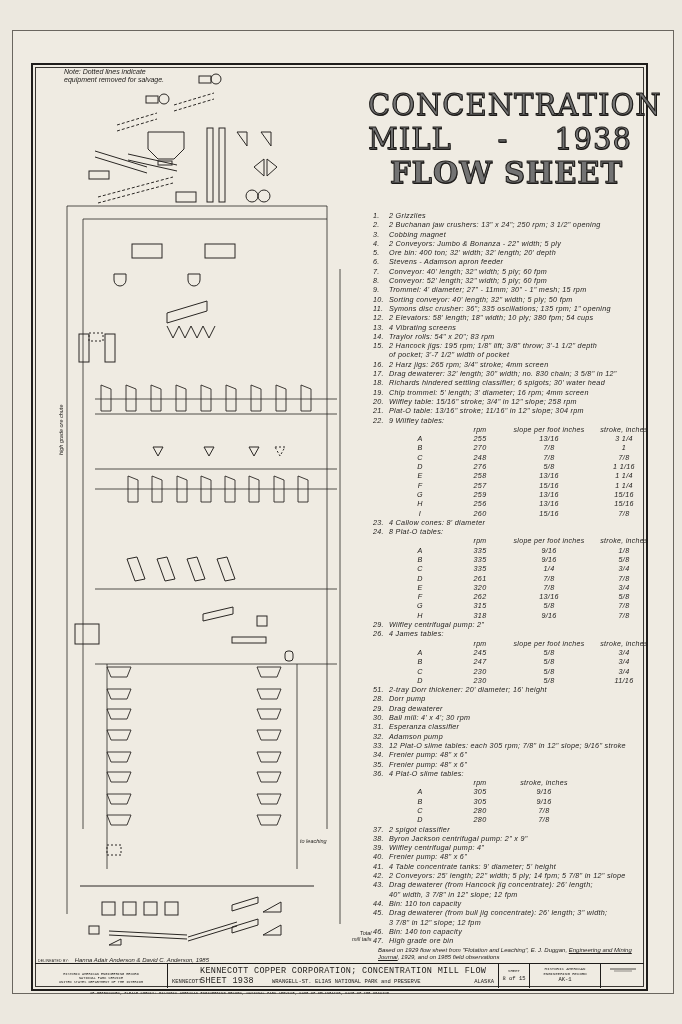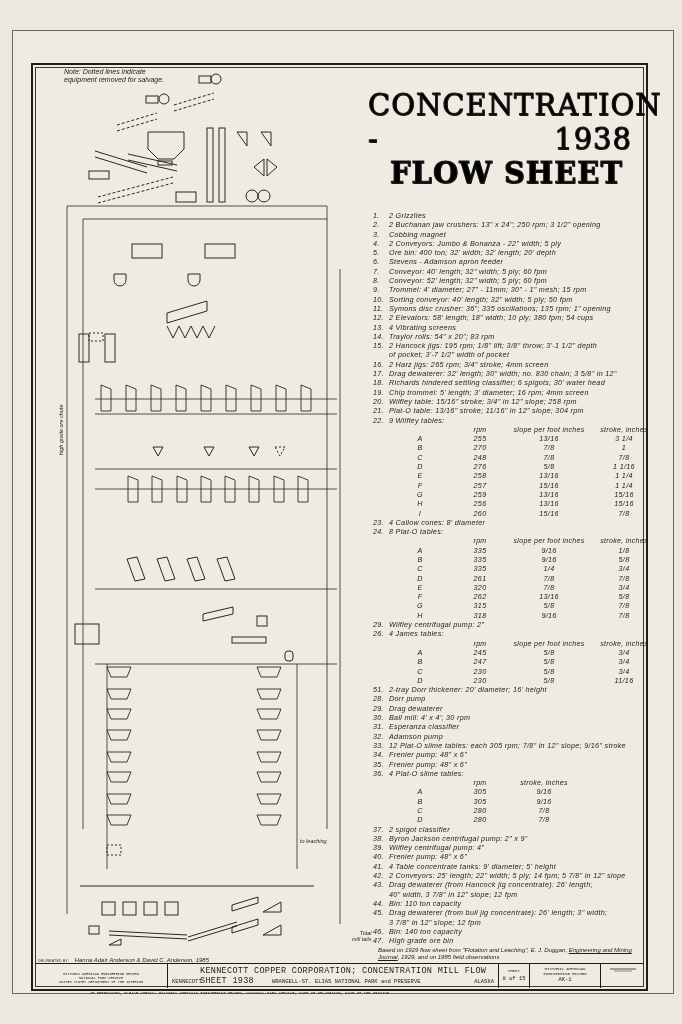--- a/index.html
+++ b/index.html
@@ -22,21 +22,21 @@
   }
   .frame-inner {
     position:absolute; left:35px; top:67px; width:609px; height:920px;
     border:1px solid #3a3733;
     box-sizing:border-box;
   }
   .title {
     position:absolute; left:368px; top:88px; width:272px;
     font-family:"DejaVu Serif", serif;
     font-size:29px; line-height:34px; letter-spacing:1px;
-    color:#000000;
+    color:#737373;
     -webkit-text-stroke:1px #1e1c1a;
     text-shadow: 0.5px 0.5px 0 #1e1c1a;
   }
   .title .l1 { display:block; text-align:left; }
   .title .l2 { display:flex; justify-content:space-between; padding-right:8px; }
   .title .l3 { display:block; padding-left:22px;font-weight:bold; }
   .note {
     position:absolute; left:64px; top:68px;
     font-size:7px; font-style:italic; line-height:8px;
   }
@@ -90,20 +90,21 @@
 </head>
 <body>
 
 <div class="sheet"></div>
 <div class="frame"></div>
 <div class="frame-inner"></div>
 
 <div class="title">
   <span class="l1">CONCENTRATION</span>
   <span class="l2">
+    <span>MILL</span>
     <span>-</span>
     <span>1938</span>
   </span>
   <span class="l3">FLOW SHEET</span>
 </div>
 
 <div class="note">
   <div>Note: Dotted lines indicate</div>
   <div>equipment removed for salvage.</div>
 </div>

